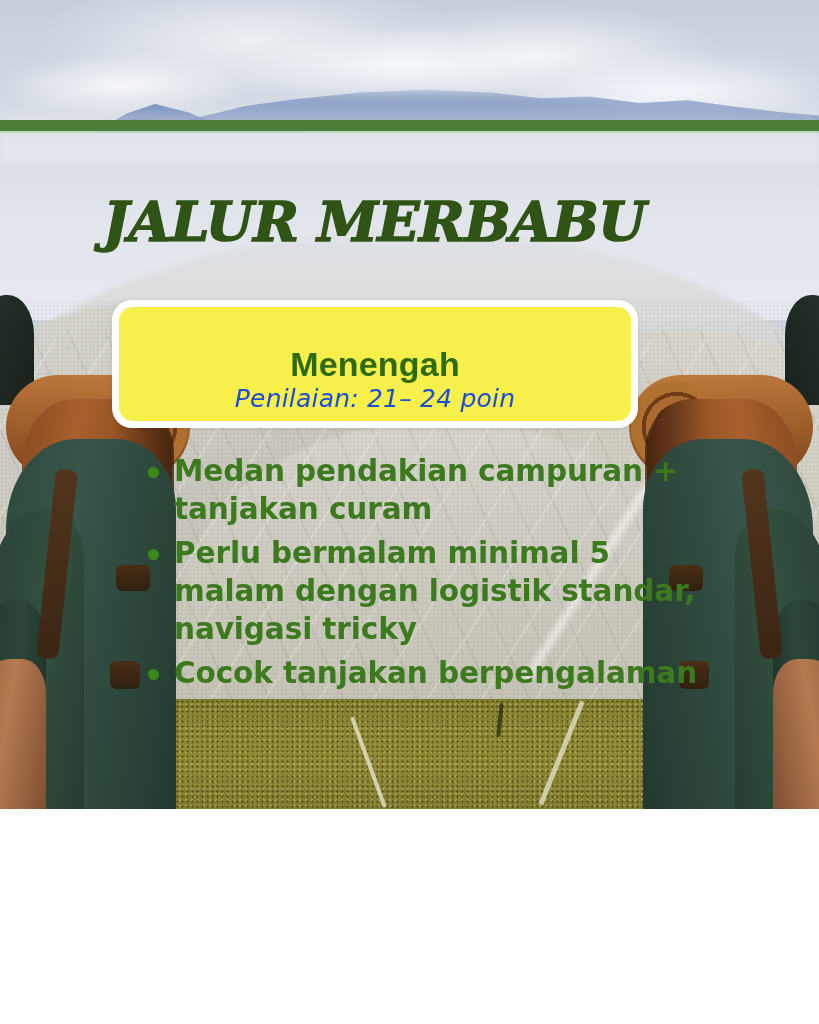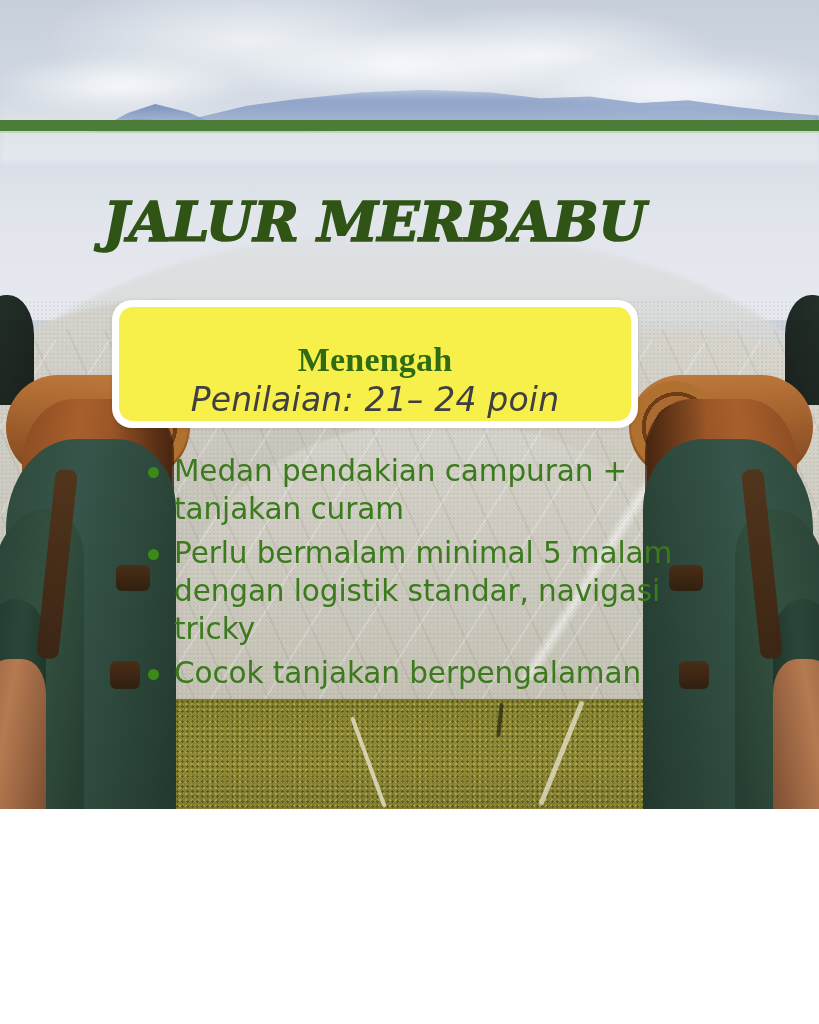--- a/index.html
+++ b/index.html
@@ -309,51 +309,51 @@
     width: 512px; height: 114px;
     background: #f7ef4a;
     border-radius: 14px;
     display: flex;
     flex-direction: column;
     align-items: center;
     justify-content: center;
     gap: 2px;
   }
   .badge-title {
-    font-family: Liberation Serif, serif;
+    font-family: Liberation Sans, sans-serif;
     font-weight: 700;
     font-size: 34px;
     color: #2e6b12;
     letter-spacing: 0.2px;
     line-height: 1.1;
     margin-top: 32px;
   }
   .badge-sub {
     font-family: "DejaVu Sans", "Liberation Sans", sans-serif;
     font-style: italic;
     font-weight: 400;
-    font-size: 33px;
-    color: #404040;
+    font-size: 25px;
+    color: #1d4ed8;
     line-height: 1.15;
     letter-spacing: 0.2px;
   }
 
   .bullets {
     position: absolute;
     left: 142px; top: 452px;
     width: 580px;
     list-style: none;
     margin: 0; padding: 0;
   }
   .bullet {
     position: relative;
     padding-left: 32px;
     margin: 0 0 5px 0;
     font-family: "DejaVu Sans", "Liberation Sans", sans-serif;
-    font-weight: 400;
+    font-weight: 700;
     font-size: 29.5px;
     line-height: 1.30;
     color: #3b7a1d;
     letter-spacing: -0.1px;
   }
   .bullet::before {
     content: "";
     position: absolute;
     left: 6px; top: 15px;
     width: 11px; height: 11px;

